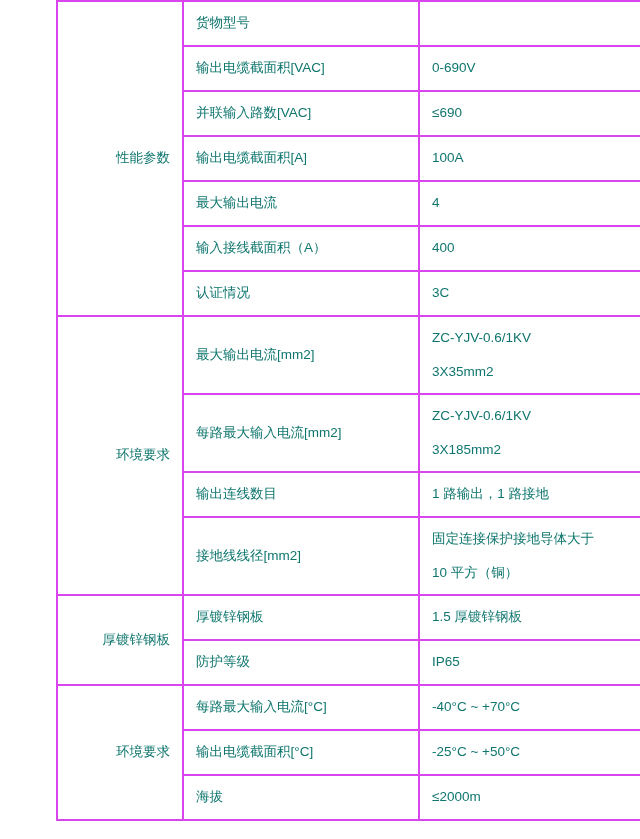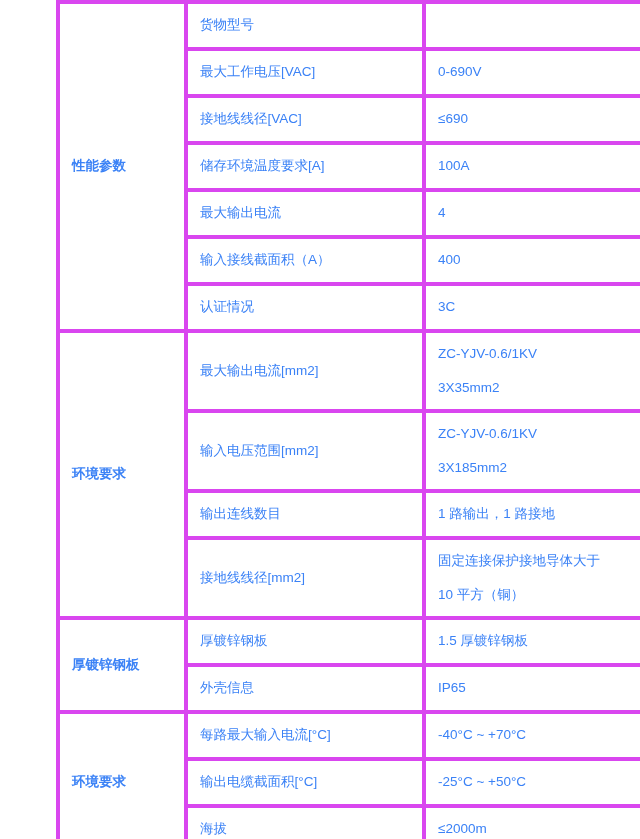--- a/index.html
+++ b/index.html
@@ -14,31 +14,30 @@
     color: #1a1a1a;
   }
   .spec-table {
     border-collapse: collapse;
     table-layout: fixed;
     width: 580px;
     margin: 0 0 0 56px;
     font-size: 13.5px;
   }
   .spec-table td {
-    border: 4px solid #d946ef;
+    border: 2px solid #d946ef;
     padding: 0 12px;
     vertical-align: middle;
     line-height: 1.5;
-    color: #3b82f6;
+    color: #0f766e;
   }
   td.group {
     width: 100px;
-    text-align: left;
+    text-align: right;
     font-size: 13.5px;
-    font-weight: bold;
   }
   td.param {
     width: 210px;
   }
   td.value {
     width: 268px;
   }
   .row-short td { height: 43px; }
   .row-tall td { height: 76px; }
   .value .line {
@@ -57,33 +56,33 @@
 <table class="spec-table">
   <tbody>
       <tr class="row-short">
         <td class="group" rowspan="7">性能参数</td>
         <td class="param">货物型号</td>
         <td class="value">
           <span class="line empty"></span>
         </td>
       </tr>
       <tr class="row-short">
-        <td class="param">最大工作电压[VAC]</td>
+        <td class="param">输出电缆截面积[VAC]</td>
         <td class="value">
           <span class="line">0-690V</span>
         </td>
       </tr>
       <tr class="row-short">
-        <td class="param">接地线线径[VAC]</td>
+        <td class="param">并联输入路数[VAC]</td>
         <td class="value">
           <span class="line">≤690</span>
         </td>
       </tr>
       <tr class="row-short">
-        <td class="param">储存环境温度要求[A]</td>
+        <td class="param">输出电缆截面积[A]</td>
         <td class="value">
           <span class="line">100A</span>
         </td>
       </tr>
       <tr class="row-short">
         <td class="param">最大输出电流</td>
         <td class="value">
           <span class="line">4</span>
         </td>
       </tr>
@@ -101,21 +100,21 @@
       </tr>
       <tr class="row-tall">
         <td class="group" rowspan="4">环境要求</td>
         <td class="param">最大输出电流[mm2]</td>
         <td class="value">
           <span class="line">ZC-YJV-0.6/1KV</span>
           <span class="line">3X35mm2</span>
         </td>
       </tr>
       <tr class="row-tall">
-        <td class="param">输入电压范围[mm2]</td>
+        <td class="param">每路最大输入电流[mm2]</td>
         <td class="value">
           <span class="line">ZC-YJV-0.6/1KV</span>
           <span class="line">3X185mm2</span>
         </td>
       </tr>
       <tr class="row-short">
         <td class="param">输出连线数目</td>
         <td class="value">
           <span class="line">1 路输出，1 路接地</span>
         </td>
@@ -128,21 +127,21 @@
         </td>
       </tr>
       <tr class="row-short">
         <td class="group" rowspan="2">厚镀锌钢板</td>
         <td class="param">厚镀锌钢板</td>
         <td class="value">
           <span class="line">1.5 厚镀锌钢板</span>
         </td>
       </tr>
       <tr class="row-short">
-        <td class="param">外壳信息</td>
+        <td class="param">防护等级</td>
         <td class="value">
           <span class="line">IP65</span>
         </td>
       </tr>
       <tr class="row-short">
         <td class="group" rowspan="3">环境要求</td>
         <td class="param">每路最大输入电流[°C]</td>
         <td class="value">
           <span class="line">-40°C ~ +70°C</span>
         </td>

